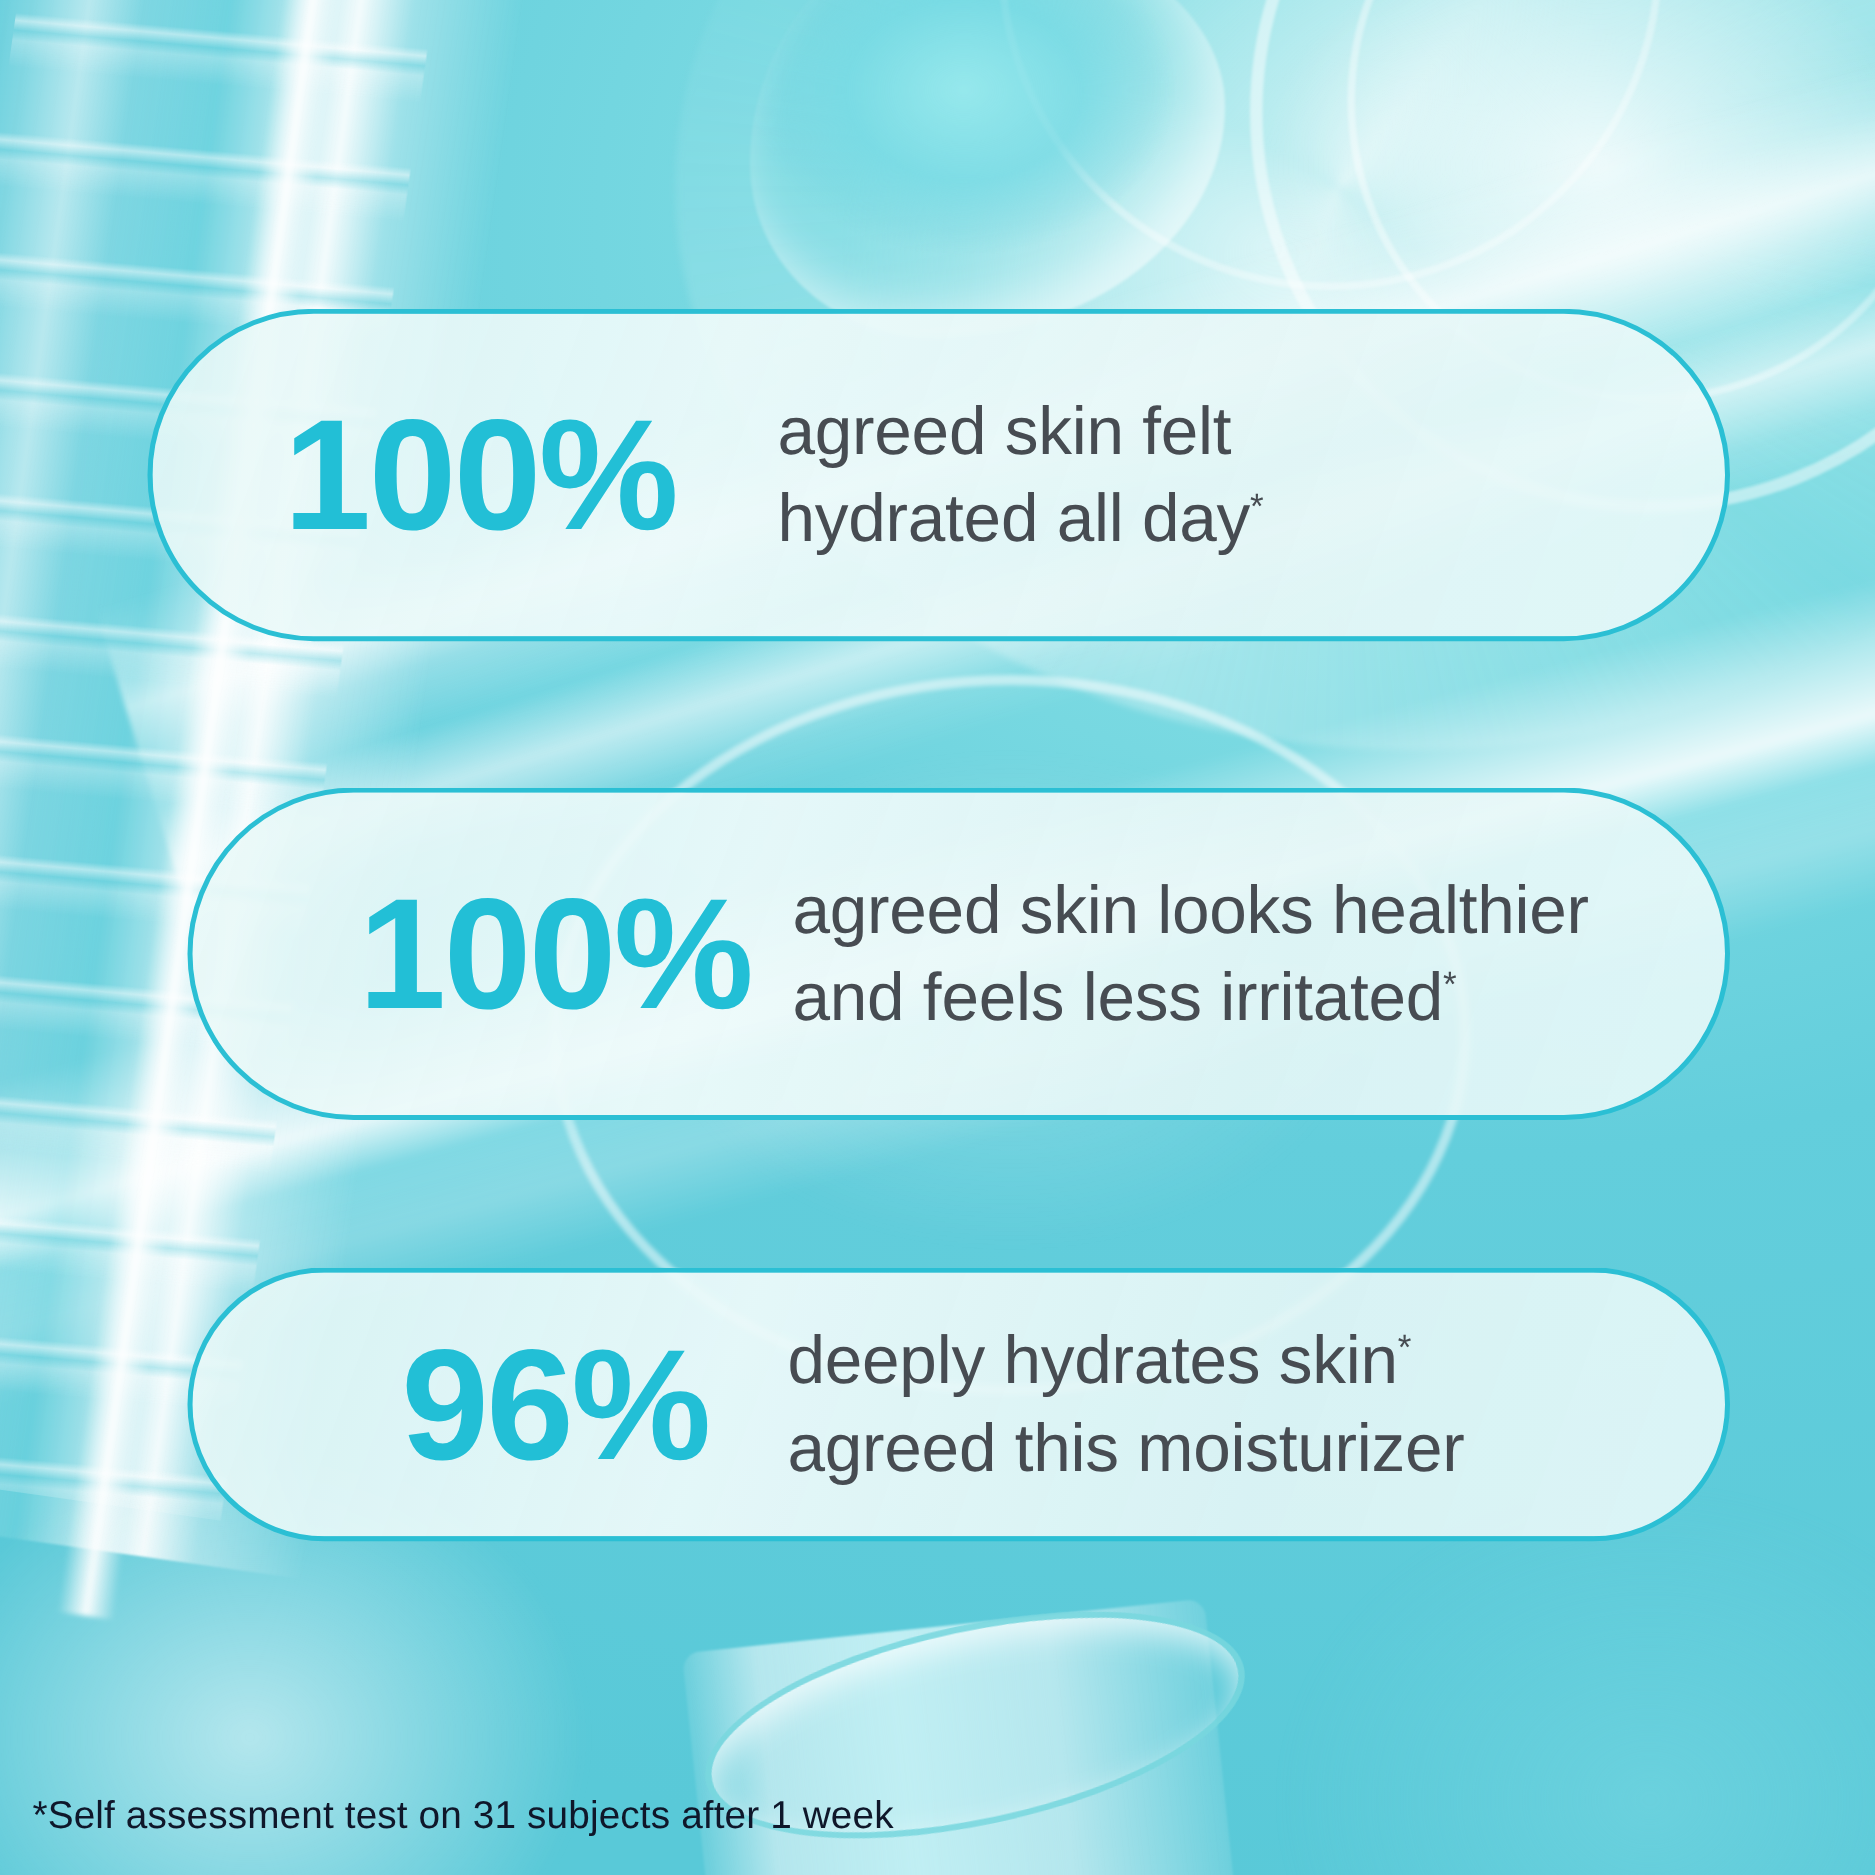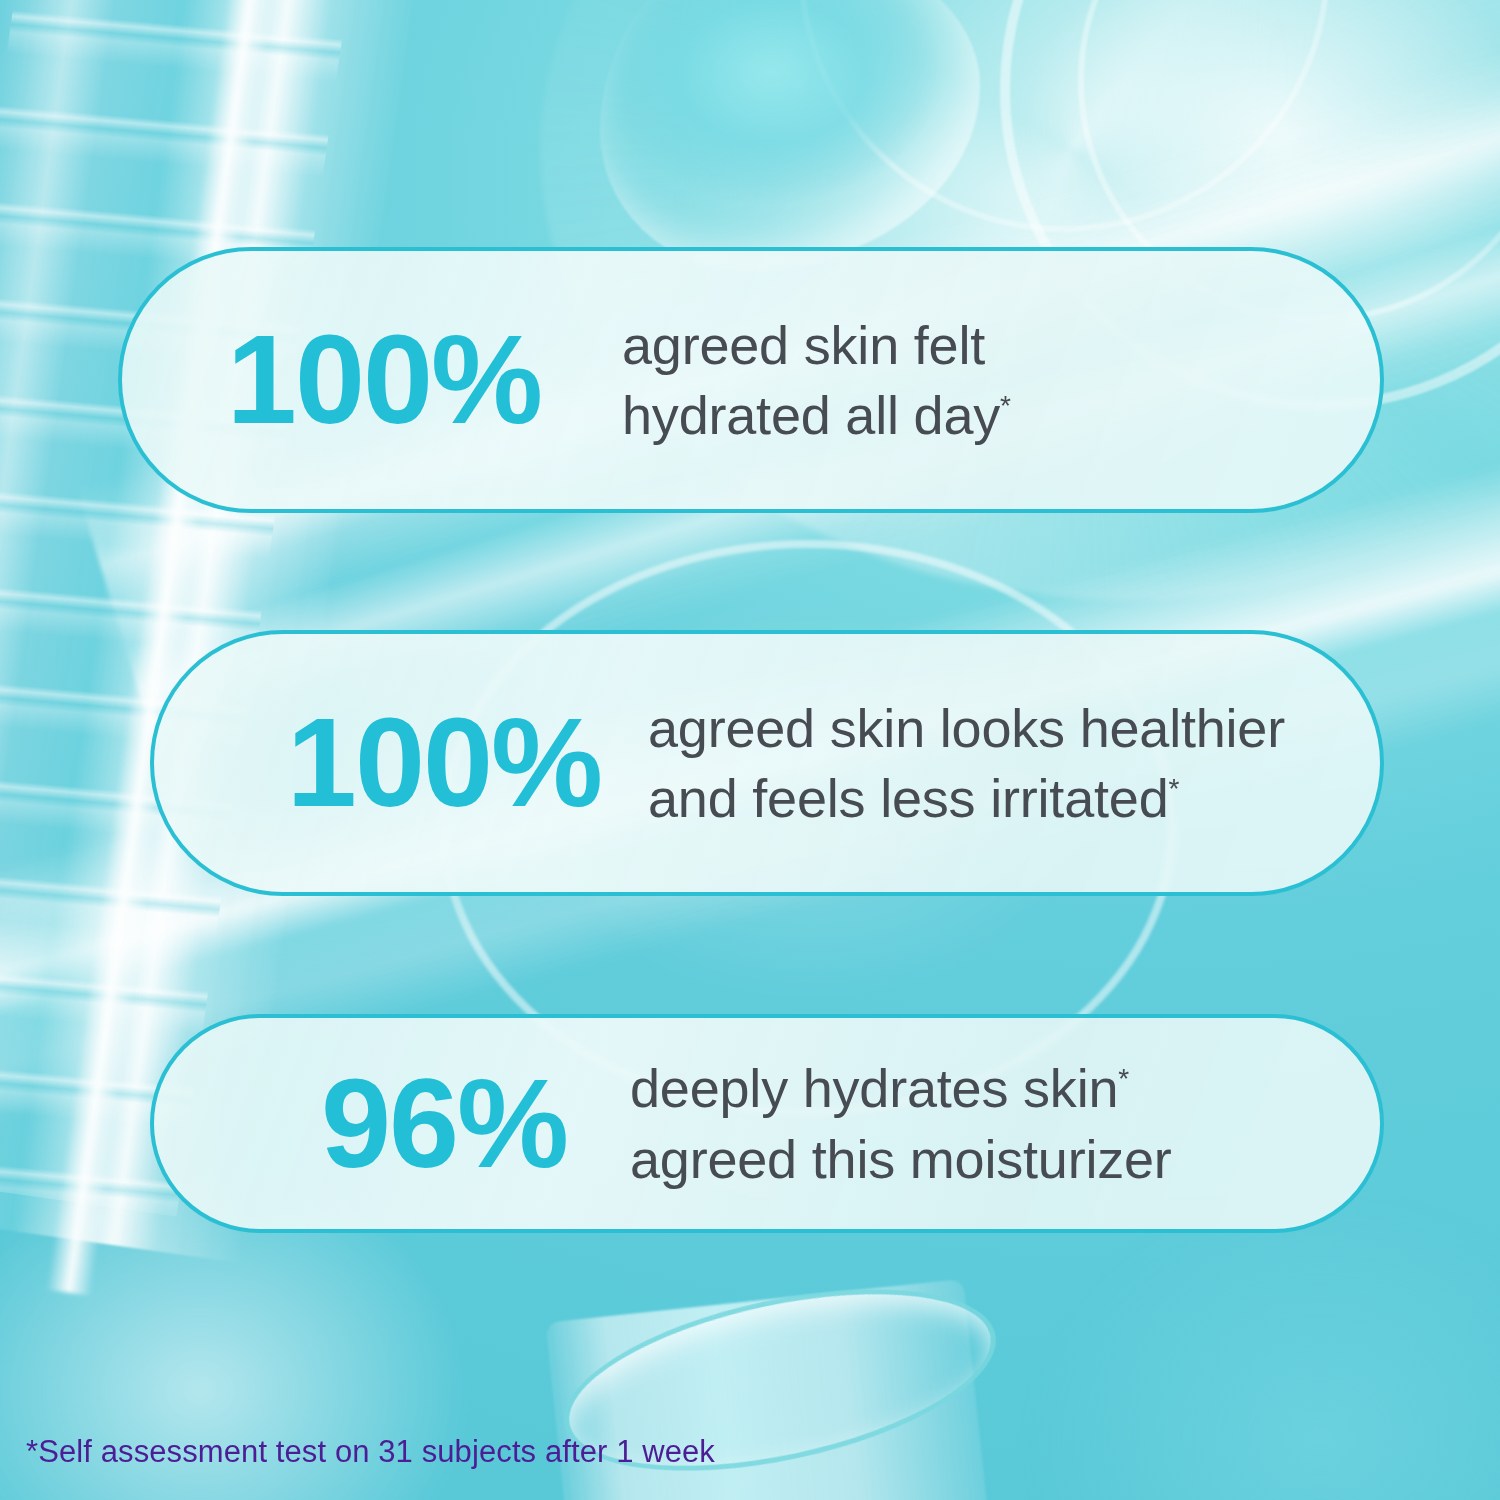--- a/index.html
+++ b/index.html
@@ -184,29 +184,29 @@
   .card-3 .pct{font-size:126px;width:360px;margin-left:110px;}
 
   .copy{
     color:#474C52;
     font-size:54px;
     line-height:1.30;
     letter-spacing:-.2px;
     white-space:nowrap;
   }
   .card-1 .copy{margin-left:28px;}
-  .card-2 .copy{margin-left:24px;}
+  .card-2 .copy{margin-left:10px;}
   .card-3 .copy{margin-left:6px;}
   .copy .line{display:block;}
   .copy sup{font-size:.52em;vertical-align:super;line-height:0;}
 
   
   .footnote{
     position:absolute;left:26px;top:1434px;
-    color:#4c1d95;
+    color:#0f172a;
     font-size:31px;
     letter-spacing:.1px;
     white-space:nowrap;
   }
 </style>
 </head>
 <body>
 
 <div class="stage">
 

